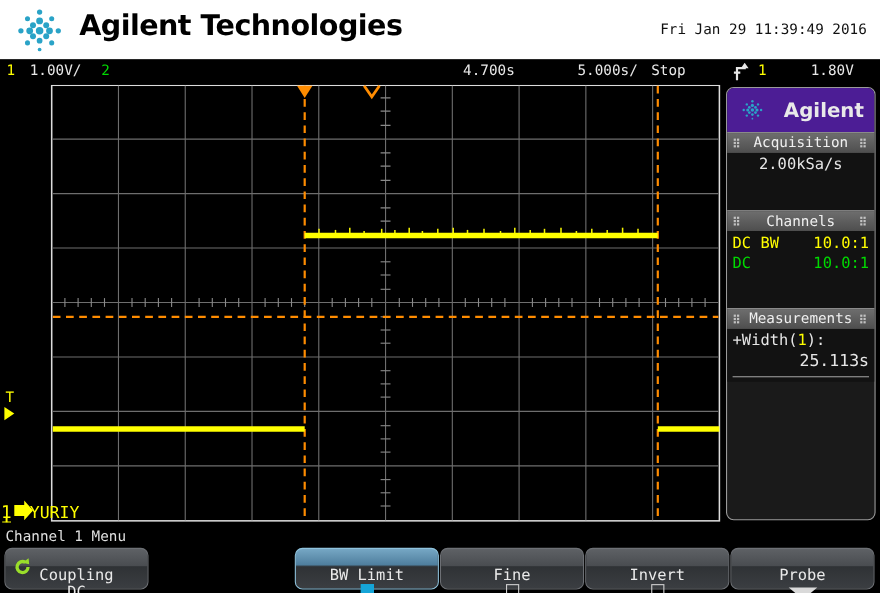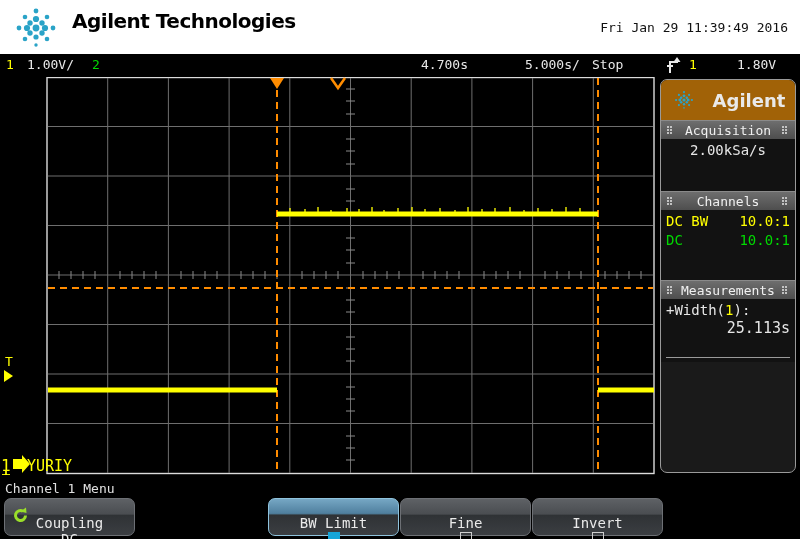--- a/index.html
+++ b/index.html
@@ -13,21 +13,21 @@
 
   
   .header {
     position: absolute; left:0; top:0; width:800px; height:54px;
     background:#ffffff;
   }
   .logo { position:absolute; left:8px; top:4px; width:56px; height:48px; }
   .brand {
     position:absolute; left:72px; top:9px;
     font-family:"DejaVu Sans","Liberation Sans",sans-serif;
-    font-weight:bold; font-size:20px; color:#000; letter-spacing:-0.5px;
+    font-weight:bold; font-size:26px; color:#000; letter-spacing:-0.5px;
   }
   .datetime {
     position:absolute; right:12px; top:20px;
     font-family:"DejaVu Sans Mono","Liberation Mono",monospace;
     font-size:13px; color:#111; white-space:nowrap;
   }
 
   
   .statusbar {
     position:absolute; left:0; top:54px; width:800px; height:22px;
@@ -67,21 +67,21 @@
     color:#ffff00; font-size:15px; letter-spacing:0px;
   }
 
   
   .sidebar {
     position:absolute; left:660px; top:79px; width:136px; height:394px;
     background:#1a1a1a; border:1px solid #9a9a9a; border-radius:7px;
     overflow:hidden;
   }
   .sb-logo-row {
-    position:relative; height:40px; background:#a16207;
+    position:relative; height:40px; background:#4c1d95;
     display:flex; align-items:center; justify-content:center; gap:16px;
   }
   .sb-logo { width:26px; height:26px; }
   .sb-logo-text {
     font-family:"DejaVu Sans","Liberation Sans",sans-serif;
     font-weight:bold; font-size:18px; color:#e9e9e9;
   }
   .sect-head {
     position:relative; height:19px;
     background:linear-gradient(#6e6e6e,#4e4e4e);
@@ -100,21 +100,21 @@
   .chrow {
     display:flex; justify-content:space-between; font-size:14px; line-height:19px;
   }
   .chrow.y { color:#ffff00; }
   .chrow.g { color:#00d900; }
   .ch-pad { height:26px; }
   .meas-name { color:#e6e6e6; font-size:14px; line-height:18px; }
   .meas-name b { color:#ffff00; font-weight:normal; }
   .meas-val {
     color:#e6e6e6; font-size:15px; text-align:right; line-height:19px;
-    border-bottom:1px solid #9a9a9a; padding-bottom:19px;
+    border-bottom:1px solid #9a9a9a; padding-bottom:4px;
   }
 
   
   .menutitle {
     position:absolute; left:5px; top:481px; color:#e0e0e0; font-size:13px;
   }
   .softkeys { position:absolute; left:0; top:498px; width:800px; height:41px; }
   .skey {
     position:absolute; top:0; width:131px; height:38px;
     background:linear-gradient(#5e6165 0%, #4a4d51 42%, #2f3235 45%, #3b3e42 100%);
@@ -460,15 +460,23 @@
     <div class="skey" style="left:400px;">
       <span class="lbl">Fine</span>
       <span class="sub"><i class="chk"></i></span>
     </div>
 
     <div class="skey" style="left:532px;">
       <span class="lbl">Invert</span>
       <span class="sub"><i class="chk"></i></span>
     </div>
 
+    <div class="skey" style="left:664px;">
+      <span class="lbl">Probe</span>
+      <span class="sub">
+        <svg class="dnarrow" width="34" height="13" viewBox="0 0 34 13">
+          <path d="M4 1 L21 1 L21 0.5 L21 1 L30 1 L17 12 Z" fill="#d9d9d9"></path>
+        </svg>
+      </span>
+    </div>
   </div>
 
 </div>
 
 </body></html>

